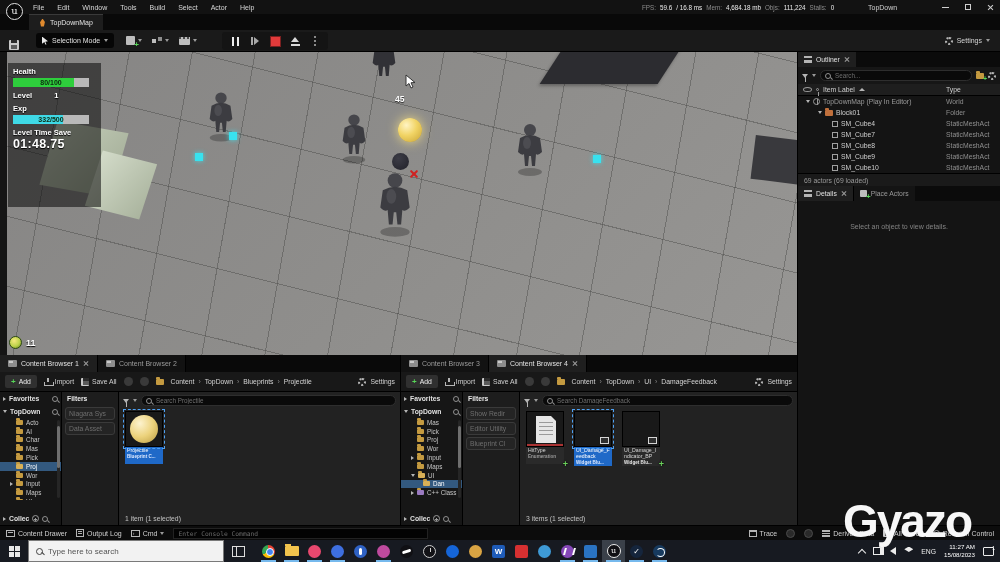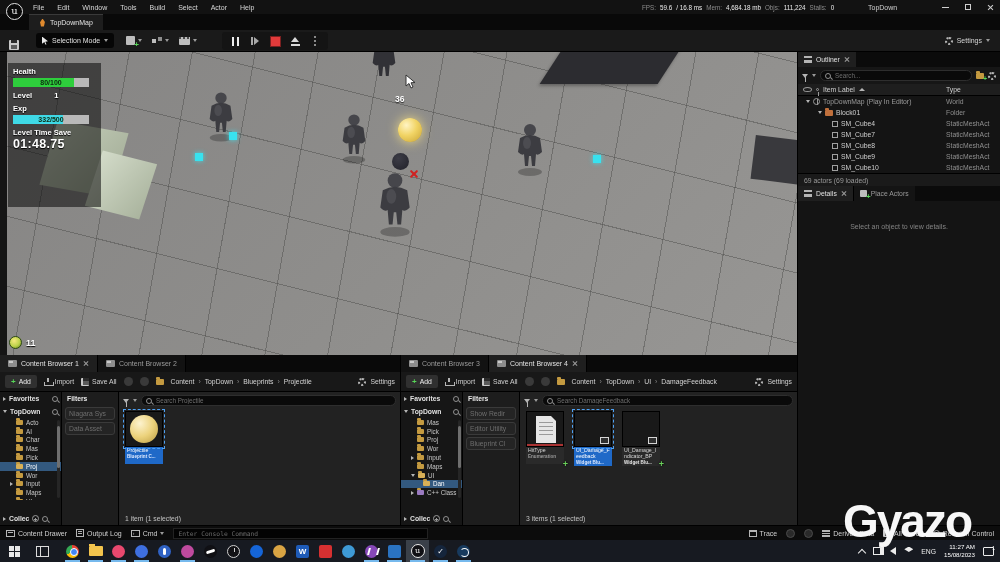--- a/index.html
+++ b/index.html
@@ -377,21 +377,21 @@
     <circle cx="18" cy="8" r="6" fill="#38383d"></circle>
     <path d="M8,16 Q18,10 28,16 L30,30 Q26,34 24,32 L23,44 L20,44 L19,34 L17,34 L16,44 L13,44 L12,32 Q10,34 6,30 Z" fill="#313136"></path>
     </svg>
 
   <div class="pickup" style="left:222px;top:80px;"></div>
   <div class="pickup" style="left:188px;top:101px;"></div>
   <div class="pickup" style="left:586px;top:103px;"></div>
   <div class="sphere-y"></div>
   <div class="sphere-d"></div>
   <div class="redx"></div>
-  <div id="dmg">36</div>
+  <div id="dmg">45</div>
   <svg id="vcursor" width="12" height="16">
     <path d="M2,1 L2,12 L5,9.5 L7,14 L9,13 L7,8.8 L11,8.5 Z" fill="#fff" stroke="#333" stroke-width="1"></path>
     </svg>
 
   <div id="hud">
     <div class="hlab">Health</div>
     <div class="bar">
       <div class="fill" style="width:80%;background:#2ece3c;"></div>
       <div class="btxt">80/100</div>
     </div>
@@ -818,20 +818,24 @@
 
 <div id="taskbar">
   <div id="startbtn">
       <span class="winlogo">
         <span></span>
         <span></span>
         <span></span>
         <span></span>
       </span>
     </div>
+  <div id="tsearch">
+    <span class="magd"></span>
+    <input placeholder="Type here to search" style="">
+  </div>
   <span class="taskview"></span>
   <div id="tbicons">
     <span class="tbi active">
         <span class="ti i-chrome"></span>
       </span>
     <span class="tbi active">
         <span class="i-folder"></span>
       </span>
     <span class="tbi active">
         <span class="ti i-pink"></span>

